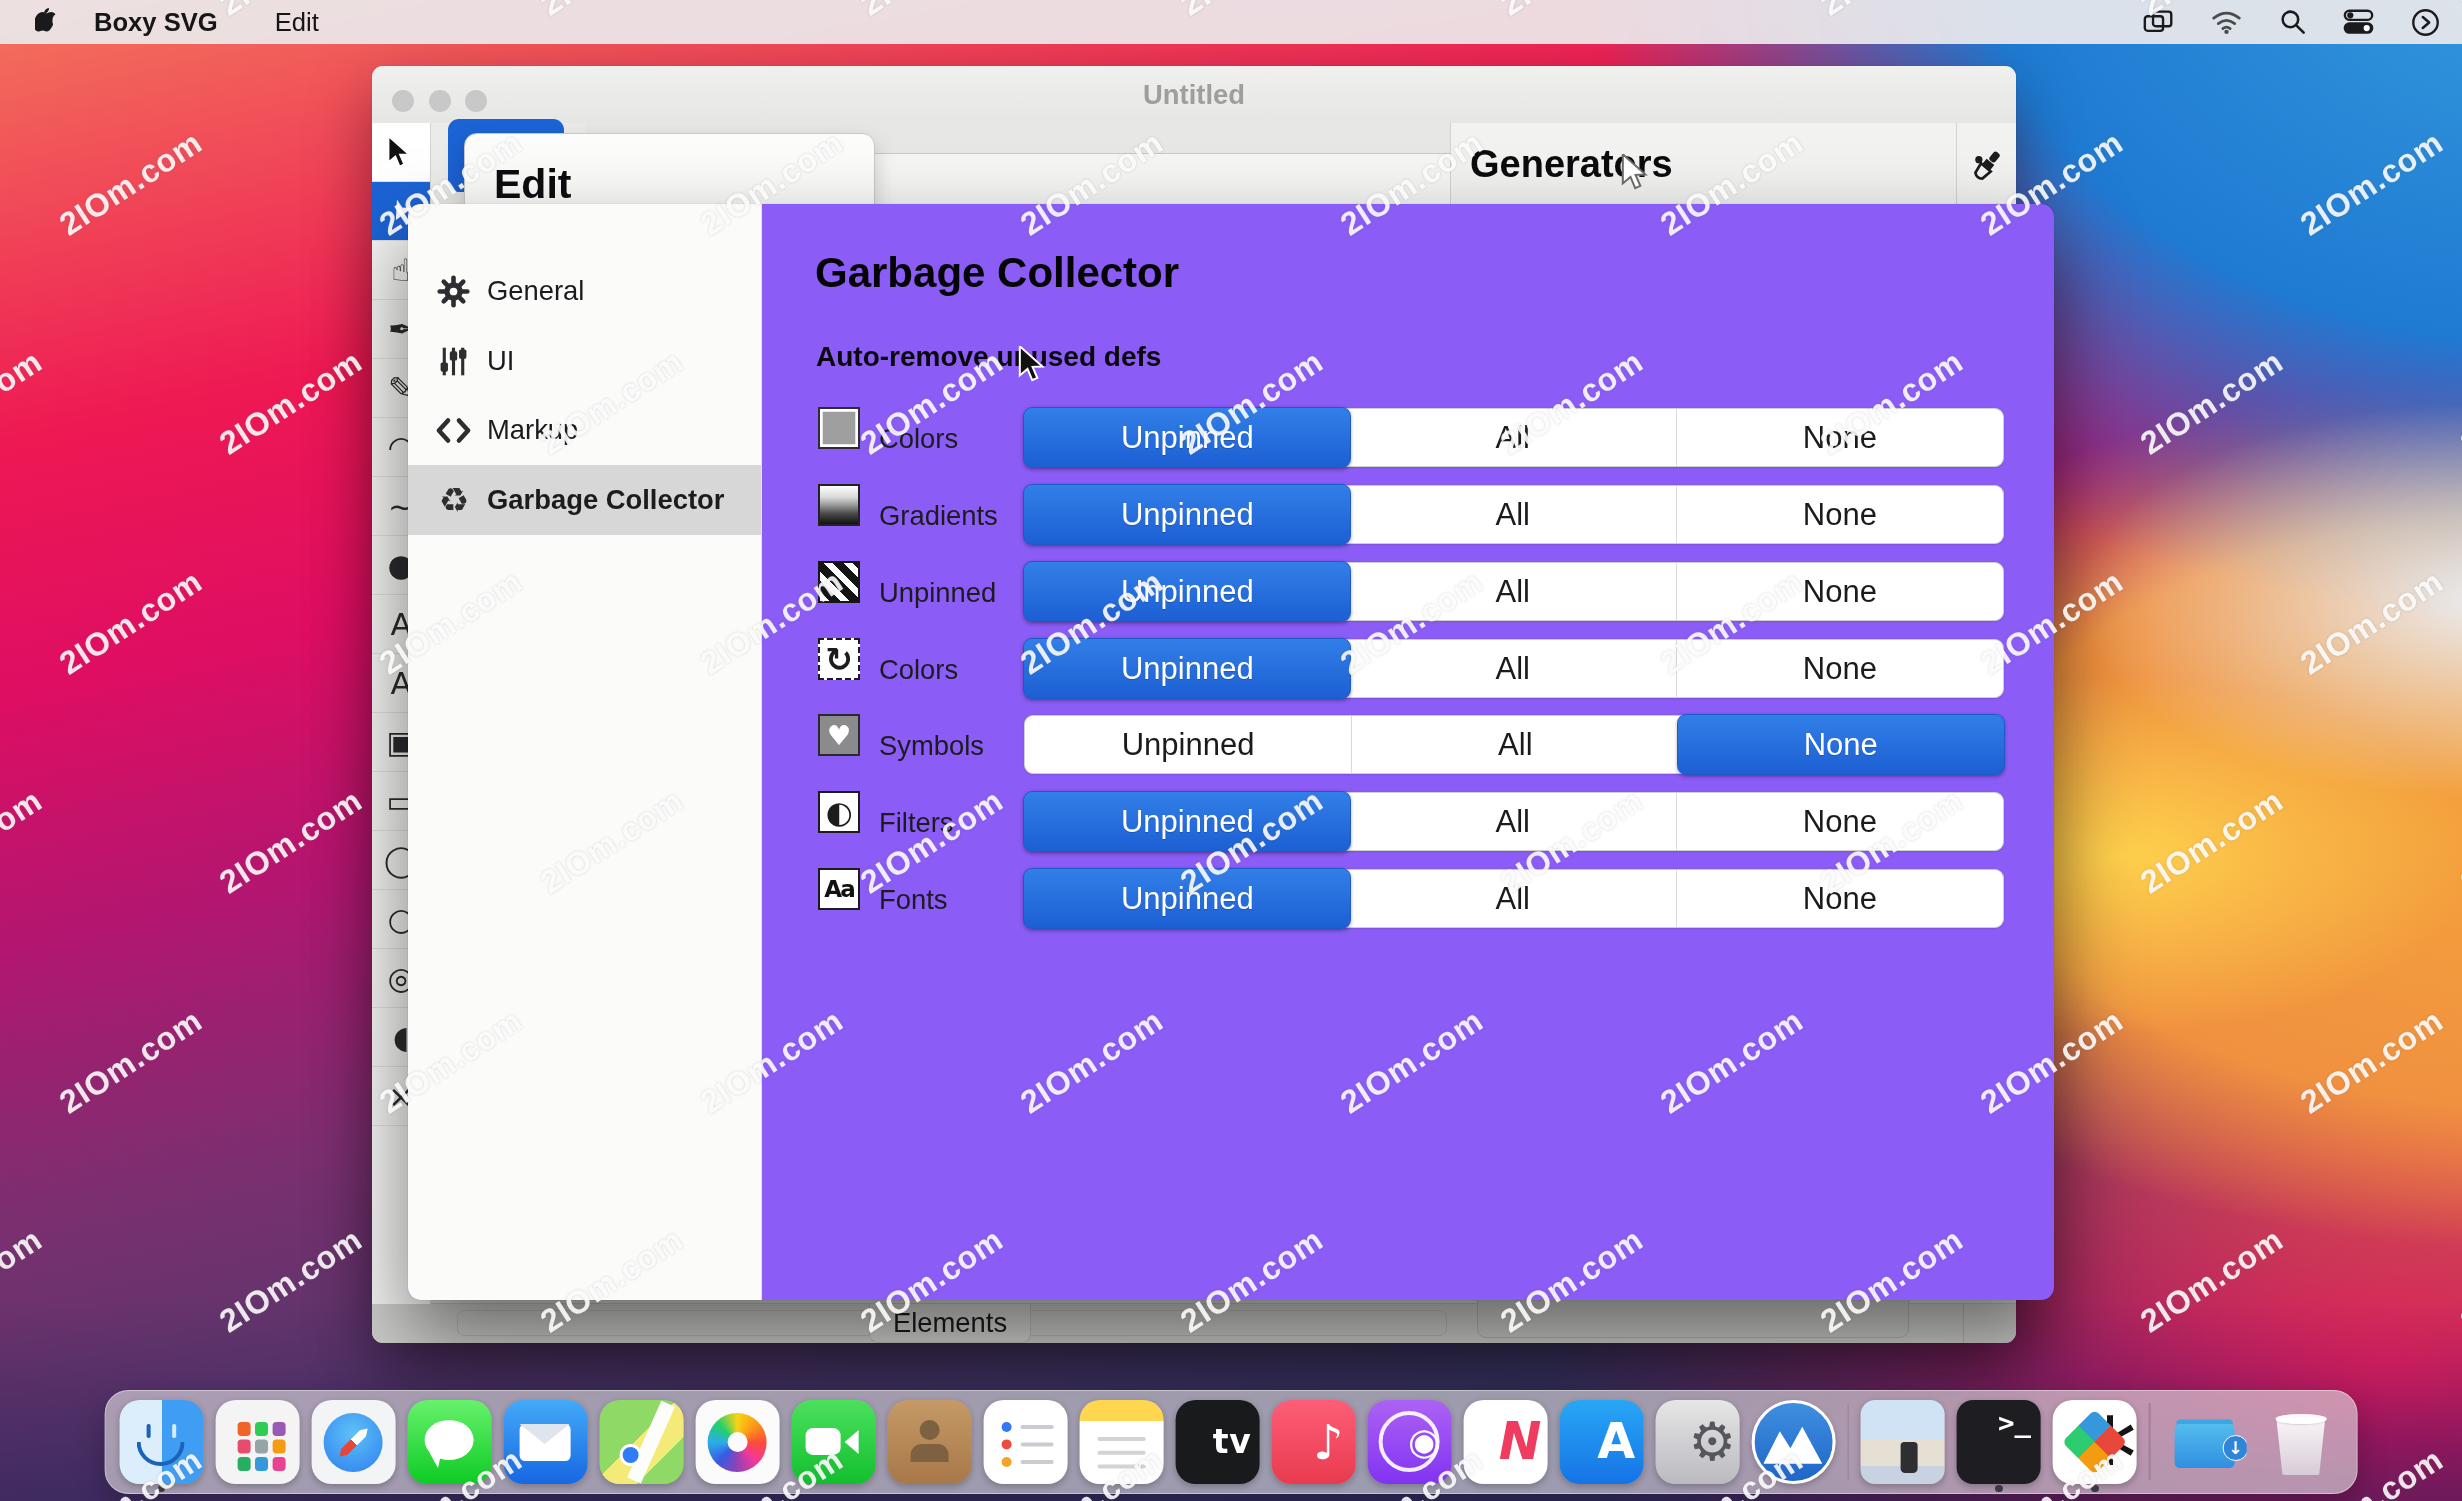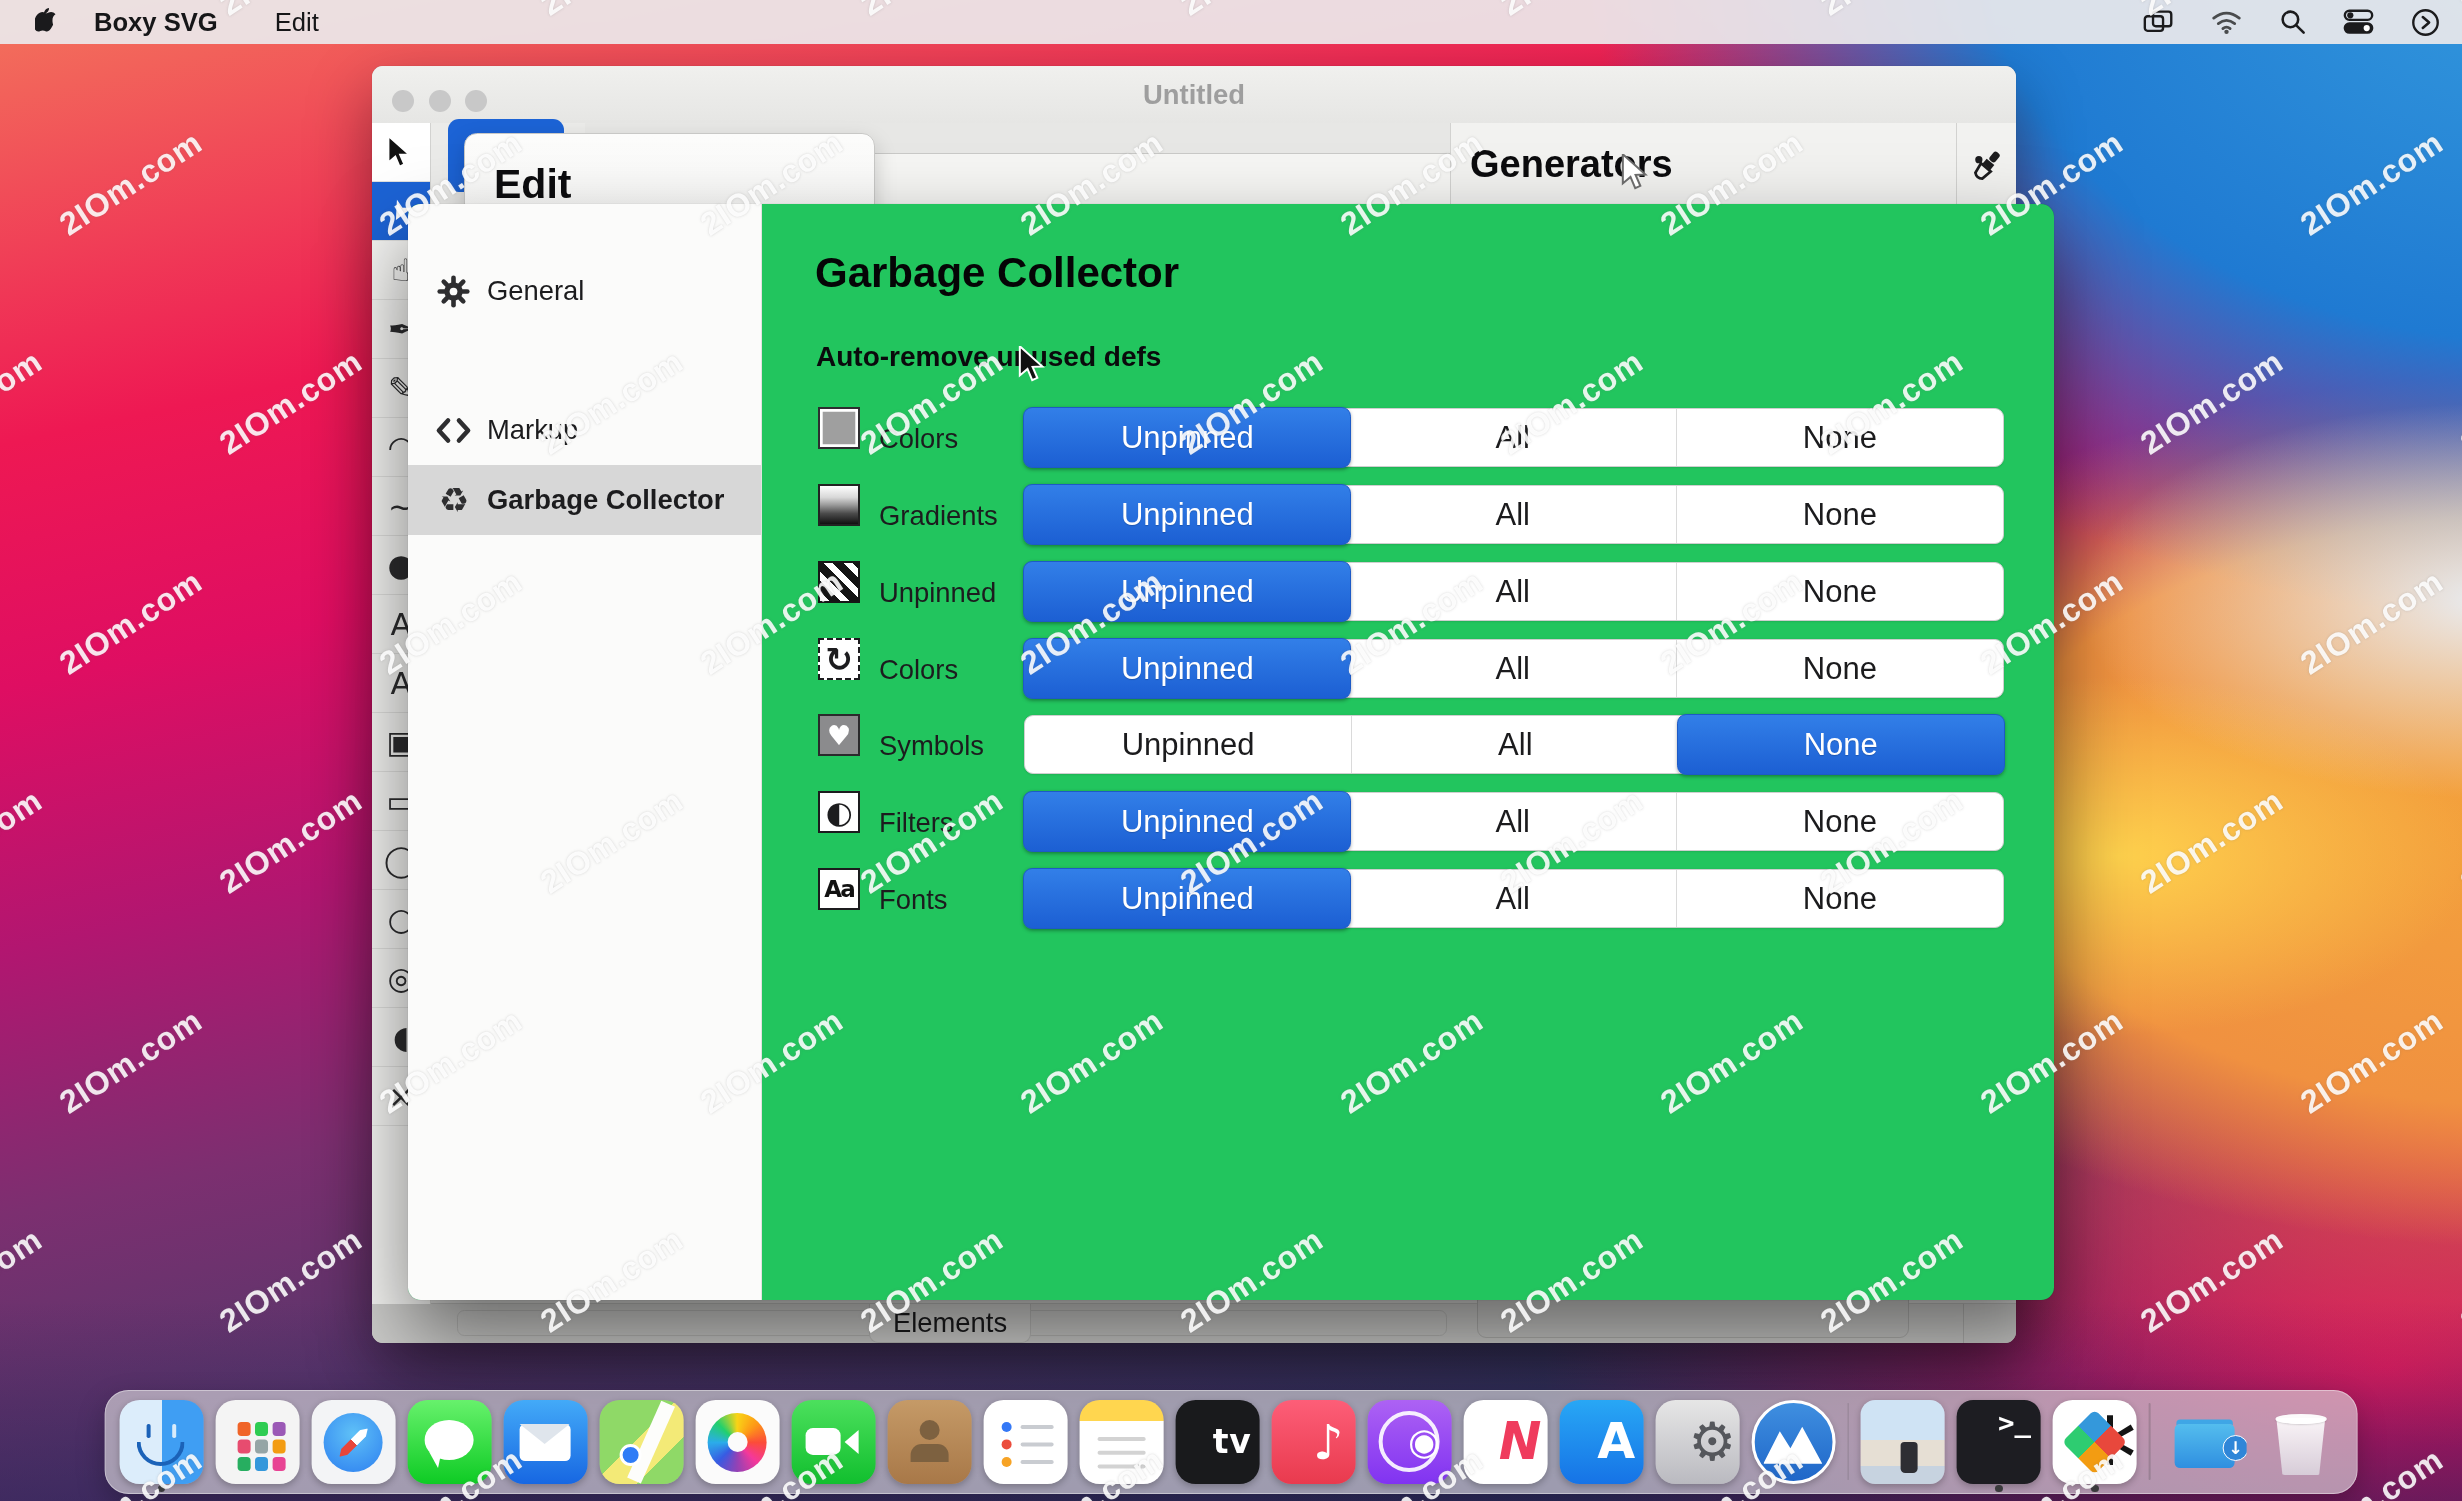--- a/index.html
+++ b/index.html
@@ -90,21 +90,21 @@
         border-radius:7.3px;}
   .inset-b{position:absolute;left:1105px;top:-23px;width:430px;height:55px;background:#cbcbc9;
         border:0.9px solid #b2b2b0;border-radius:9.1px;}
   .bb-div{position:absolute;left:1591px;top:0;width:0.9px;height:39px;background:#b5b5b3;}
   .tab-elements{position:absolute;left:497px;top:0;width:160px;height:38px;background:#d4d4d2;
         border:0.9px solid #bcbcba;border-top:none;border-radius:0 0 9.1px 9.1px;
         display:flex;align-items:center;justify-content:center;
         font-size:27.4px;color:#1b1b1d;}
 
   
-  .dialog{left:408px;top:204px;width:1646px;height:1096px;z-index:30;background:#22c55e;
+  .dialog{left:408px;top:204px;width:1646px;height:1096px;z-index:30;background:#8b5cf6;
         box-shadow:0 37px 82px rgba(0,0,0,.5), 0 0 0.9px rgba(0,0,0,.4);border-radius:12.8px;}
   .dialog .lights{left:16.5px;top:13.7px;}
   .sidebar{position:absolute;left:0;top:0;width:353px;height:100%;background:#fbfbfa;
         border-right:0.9px solid #e2e2e0;border-radius:12.8px 0 0 12.8px;}
   .side-item{position:absolute;left:0;width:353px;height:70px;display:flex;align-items:center;
         font-size:27.4px;color:#1c1c1e;}
   .side-item .s-icon{width:37px;height:37px;margin-left:27.4px;margin-right:14.6px;display:flex;
         align-items:center;justify-content:center;color:#333;}
   .side-item.selected{background:#d7d7d7;font-weight:700;}
   .recycle-glyph{font-size:34px;font-weight:700;color:#2e2e30;line-height:1;}
@@ -423,20 +423,37 @@
                 <line x1="25.4" y1="25.4" x2="29.6" y2="29.6"></line>
             <line x1="8.4" y1="29.6" x2="12.6" y2="25.4"></line>
                 <line x1="25.4" y1="12.6" x2="29.6" y2="8.4"></line>
               </g>
             <circle cx="19" cy="19" r="10" fill="#2e2e30"></circle>
               <circle cx="19" cy="19" r="4.2" fill="#fbfbfa"></circle>
             </svg>
         </span>
         <span>General</span>
       </div>
+      <div class="side-item" style="top:122px">
+        <span class="s-icon">
+          <svg width="35" height="35" viewBox="0 0 38 38">
+              <g stroke="#2e2e30" stroke-width="3.4">
+            <line x1="9" y1="4" x2="9" y2="34"></line>
+                <line x1="19" y1="4" x2="19" y2="34"></line>
+                <line x1="29" y1="4" x2="29" y2="34"></line>
+              </g>
+            <g fill="#2e2e30">
+                <rect x="5" y="20" width="8" height="10" rx="2"></rect>
+                <rect x="15" y="8" width="8" height="10" rx="2"></rect>
+                <rect x="25" y="6" width="8" height="10" rx="2"></rect>
+              </g>
+            </svg>
+        </span>
+        <span>UI</span>
+      </div>
       <div class="side-item" style="top:191px">
         <span class="s-icon">
           <svg width="37" height="31" viewBox="0 0 40 34">
               <g fill="none" stroke="#2e2e30" stroke-width="5" stroke-linecap="round" stroke-linejoin="round">
             <path d="M14 6 L4 17 L14 28"></path>
                 <path d="M26 6 L36 17 L26 28"></path>
               </g>
             </svg>
         </span>
         <span>Markup</span>

